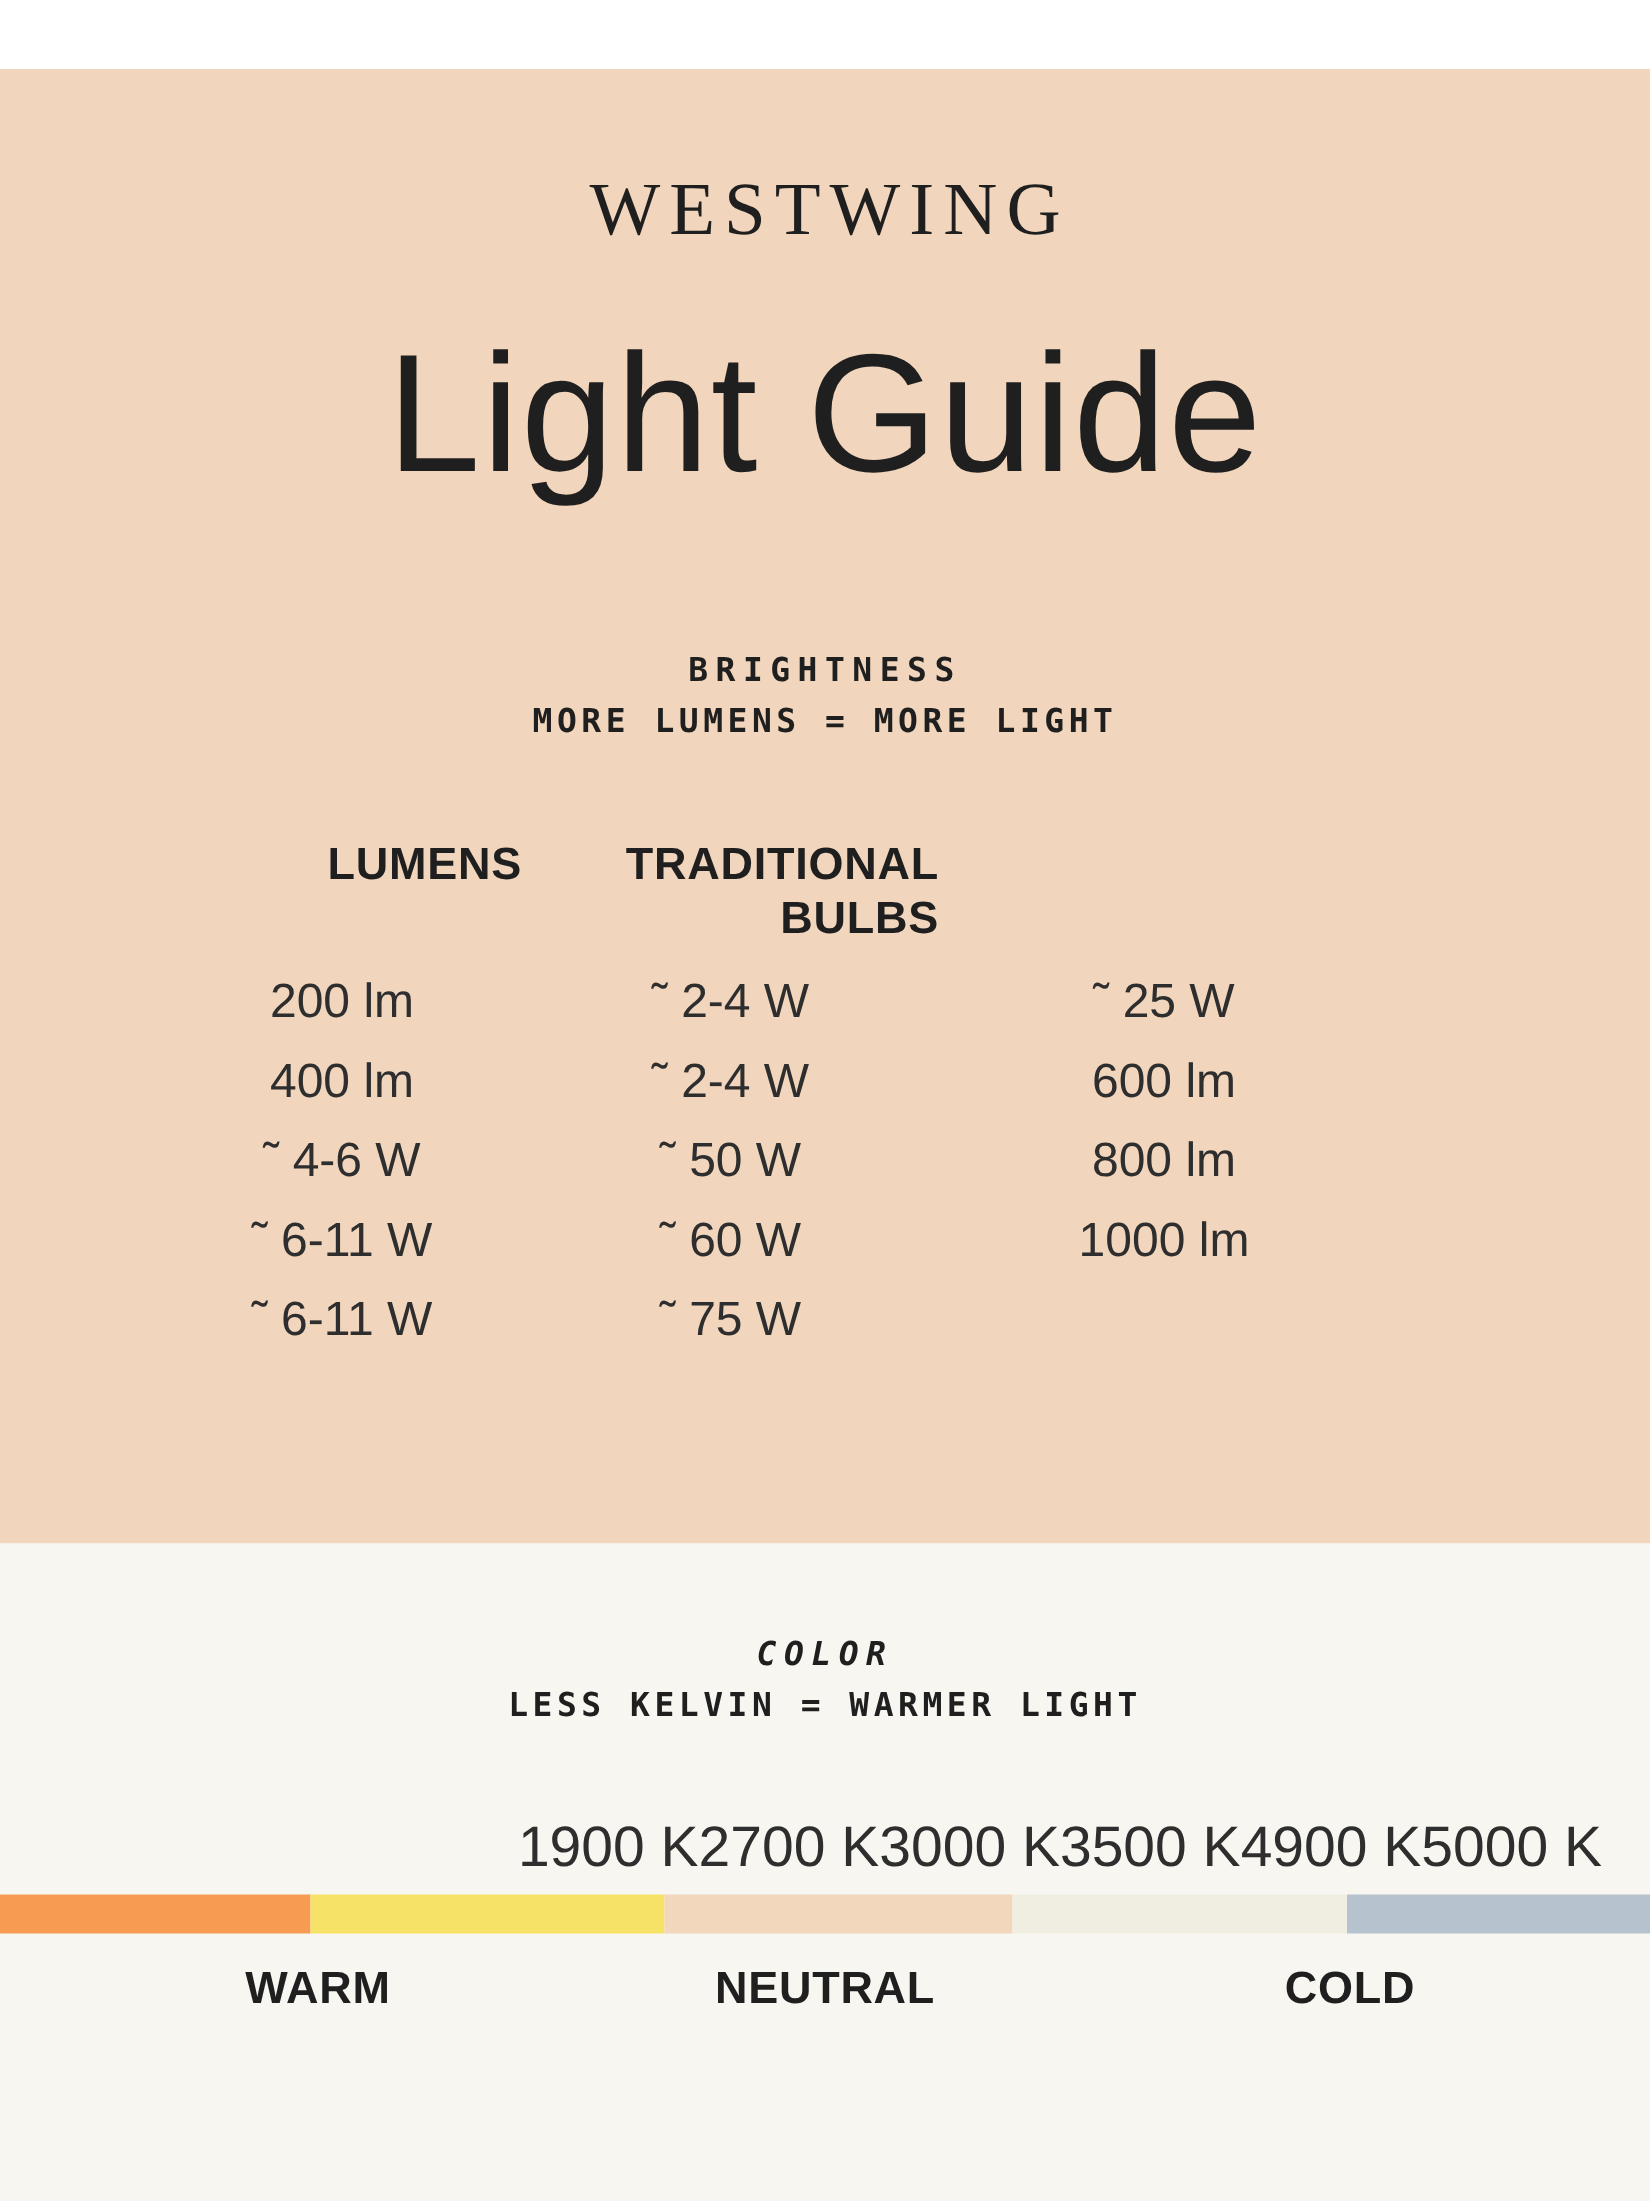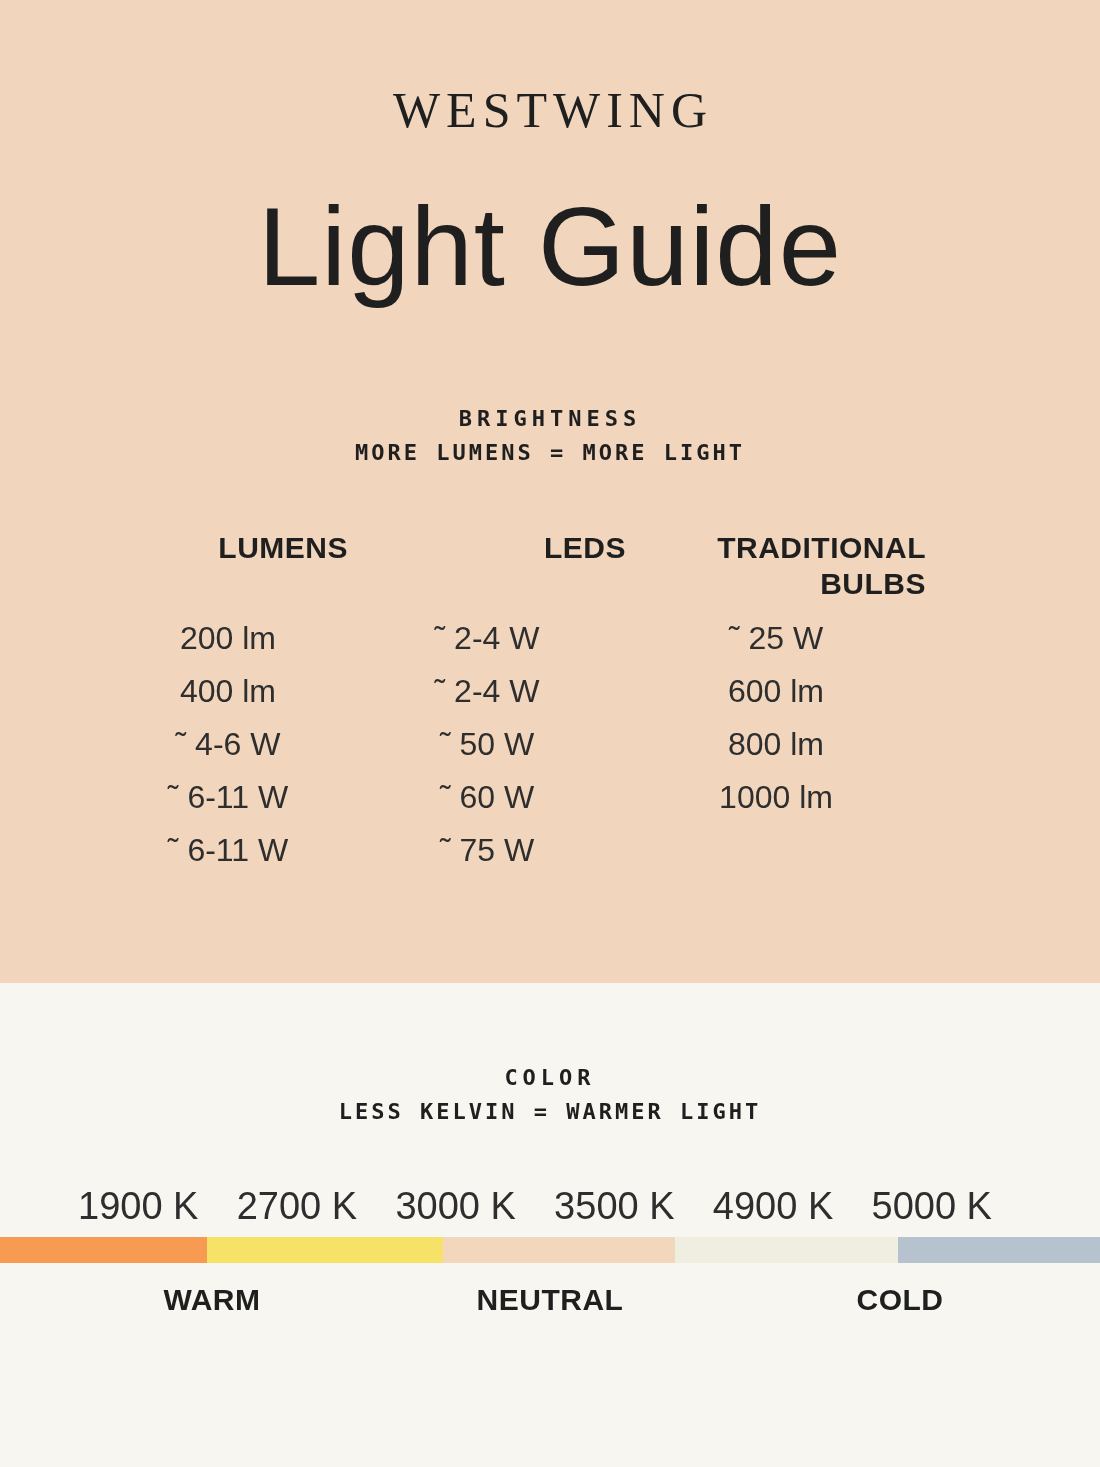--- a/index.html
+++ b/index.html
@@ -10,26 +10,27 @@
     width:1100px; height:983px;
     background:#F1D5BC;
   }
   .bottom-section {
     width:1100px; height:484px;
     background:#F8F6F0;
     position:relative;
   }
 
   .brand {
-    padding-top:85px; padding-left:6px;
+    padding-top:68px; padding-left:6px;
     text-align:center;
     font-family:"Liberation Serif", serif;
     font-size:50px; font-weight:500;
     letter-spacing:6px; color:#1F1F1F;
     line-height:1;
+    margin-top:46px;
   }
   .page-title {
     margin-top:56px;
     text-align:center;
     font-size:112px; font-weight:400;
     letter-spacing:1px; color:#1F1F1F;
     line-height:1;
   }
 
   .mono-heading, .mono-subheading {
@@ -54,25 +55,25 @@
     line-height:36px; color:#1F1F1F;
   }
   .lumens-table .td {
     text-align:center;
     font-size:32px; font-weight:400;
     color:#2E2E2E; line-height:53px;
     white-space:nowrap;
   }
   .row-spacer { height:10px; grid-column:1 / span 3; }
 
-  .bottom-section .mono-heading { padding-top:84px; }
+  .bottom-section .mono-heading { padding-top:64px;font-style:italic; }
 
   .kelvin-row {
-    margin:64px 108px 0 78px;
-    display:flex; justify-content:space-between;
+    margin:64px 32px 0 78px;
+    display:flex; justify-content:flex-end;
     font-size:38px; color:#2E2E2E; line-height:1;
     white-space:nowrap;
   }
 
   .color-scale {
     margin-top:12px;
     display:flex; height:26px; width:1100px;
   }
   .scale-seg { height:26px; }
   .scale-seg:nth-child(1){ width:207px; }
@@ -98,21 +99,20 @@
 
 <div class="top-section">
   <div class="brand">WESTWING</div>
   <h1 class="page-title">Light Guide</h1>
 
   <div class="mono-heading">BRIGHTNESS</div>
   <div class="mono-subheading">MORE LUMENS = MORE LIGHT</div>
 
   <div class="lumens-table">
     <div class="th">LUMENS</div>
-    <div class="th">LEDS</div>
     <div class="th">TRADITIONAL BULBS</div>
 
     <div class="row-spacer"></div>
 
     <div class="td">200 lm</div>
     <div class="td">˜ 2-4 W</div>
     <div class="td">˜ 25 W</div>
 
     <div class="td">400 lm</div>
     <div class="td">˜ 2-4 W</div>

